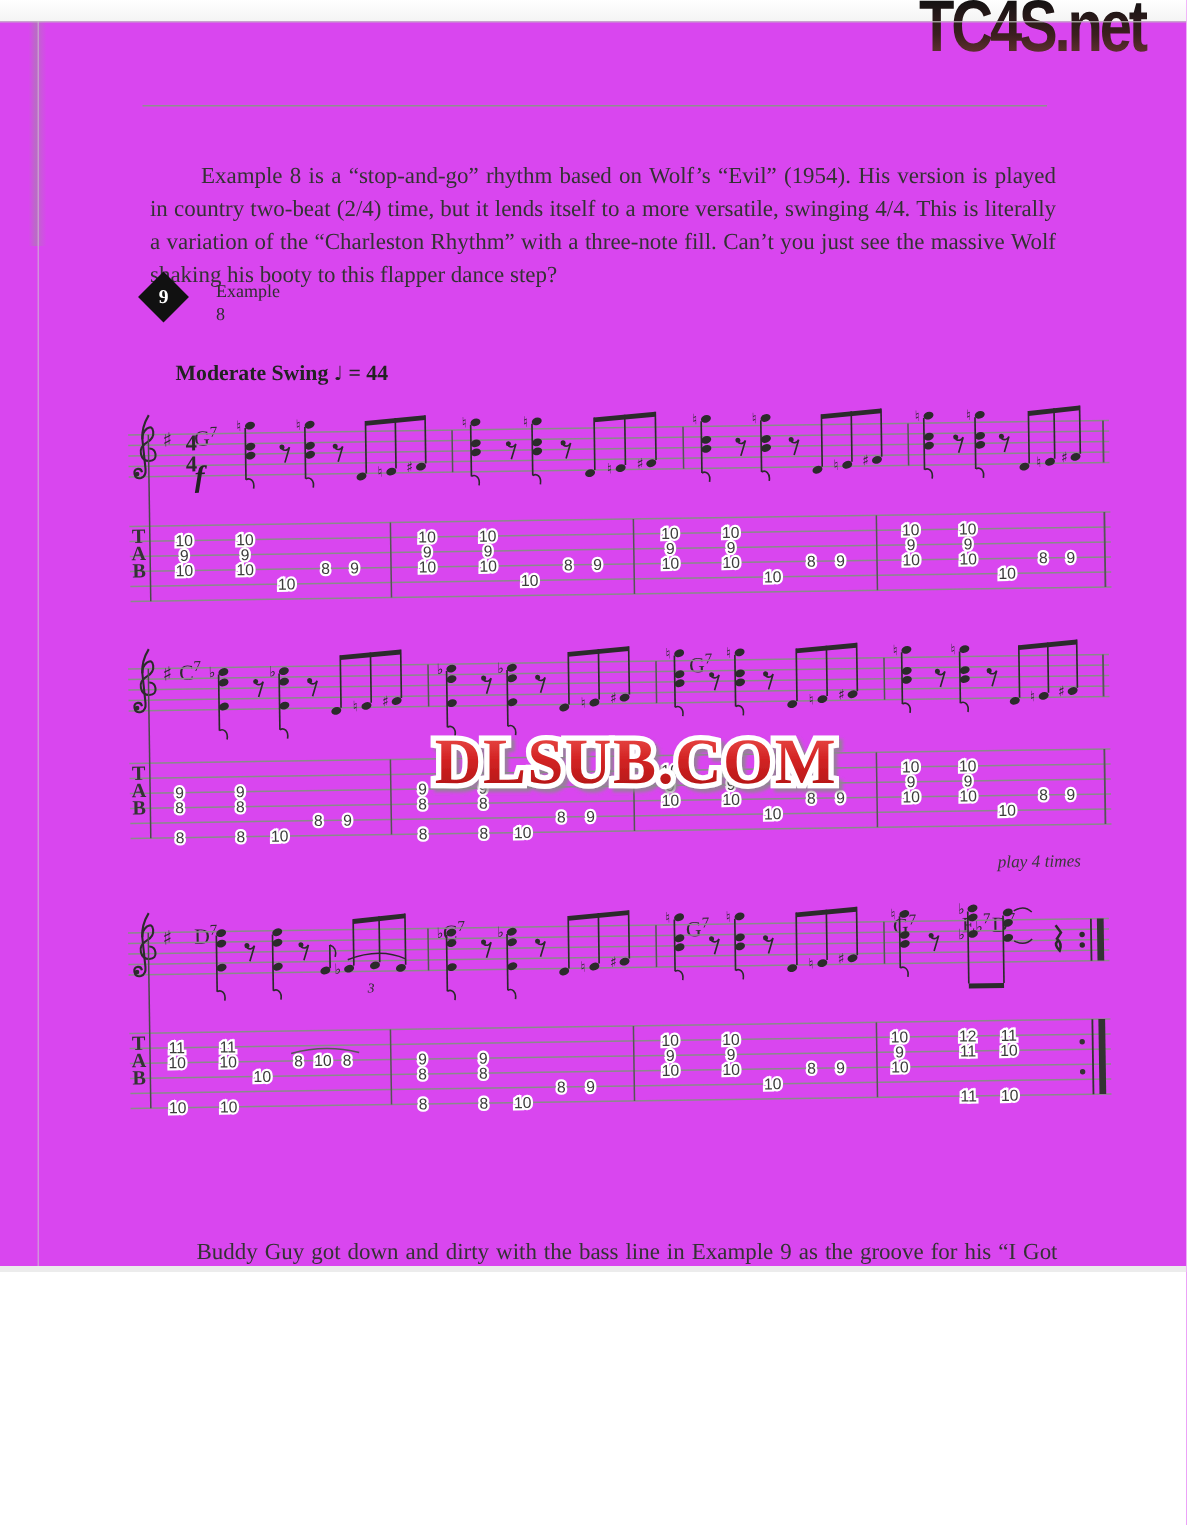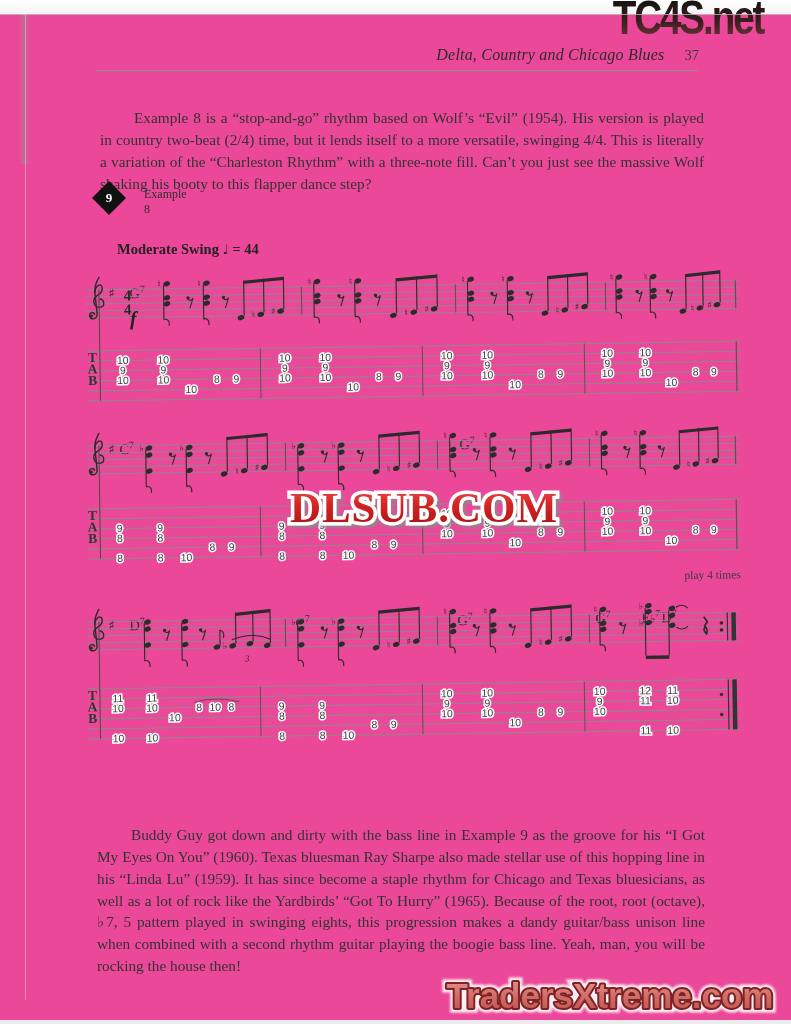--- a/index.html
+++ b/index.html
@@ -1,16 +1,16 @@
 <!DOCTYPE html>
 <html><head>
 <meta charset="utf-8">
 <style>
   html,body{margin:0;padding:0;background:#ffffff;}
-  .page{position:relative;width:791px;height:1024px;background:#ec4899;overflow:hidden;
+  .page{position:relative;width:791px;height:848px;background:#d946ef;overflow:hidden;
         font-family:"Liberation Serif","DejaVu Sans",serif;color:#343434;}
   
   .scan-topband{position:absolute;left:0;top:0;width:100%;height:14px;
      background:linear-gradient(#ffffff,#f4f4f4);}
   .scan-topline{position:absolute;left:0;top:14px;width:100%;height:1px;background:rgba(195,195,195,.75);z-index:9;}
   .scan-leftedge{position:absolute;left:19px;top:14px;width:12px;height:150px;
      background:linear-gradient(90deg,rgba(255,255,255,0),rgba(150,150,150,.45) 40%,rgba(255,255,255,0));}
   .scan-leftline{position:absolute;left:25px;top:14px;width:1px;height:986px;background:rgba(205,205,205,.55);}
   .scan-bottom{position:absolute;left:0;bottom:0;width:100%;height:4px;background:#ececec;}
 
@@ -39,21 +39,21 @@
   .sys2{top:408px;height:162px;}
   .sys3{top:584px;height:168px;}
   .chordlbl{position:absolute;top:0;font-size:14.5px;color:#2d2d2d;font-family:"Liberation Serif","DejaVu Sans",serif;white-space:nowrap;margin-top:32px;}
   .chordlbl sup{font-size:10px;}
   .staff-svg{position:absolute;left:0;top:12px;}
   .tab-svg{position:absolute;left:0;}
   .sys1 .tab-svg{top:94px;} .sys2 .tab-svg{top:96px;} .sys3 .tab-svg{top:100px;}
   .sysline{position:absolute;width:1.2px;background:#4a4a4a;}
   .dyn{position:absolute;left:46px;top:56px;font-style:italic;font-weight:bold;font-size:20px;color:#222;
        font-family:"Liberation Serif",serif;}
-  .play-times{position:absolute;right:4px;top:-6px;font-size:11.5px;color:#3a3a3a;}
+  .play-times{position:absolute;right:24px;top:-6px;font-style:italic;font-size:11.5px;color:#3a3a3a;}
 
   .wm{position:absolute;}
   .wm-top{left:586px;top:-7px;}
   .wm-mid{left:252px;top:477px;}
   .wm-bottom{left:430px;top:972px;}
 </style>
 </head>
 <body>
 
 <div class="page">
@@ -68,23 +68,20 @@
       <linearGradient id="tcg" x1="0" y1="0" x2="0" y2="1">
         <stop offset="0.15" stop-color="#121212"></stop>
           <stop offset="0.6" stop-color="#3c1f1f"></stop>
           <stop offset="1" stop-color="#7c3d3d"></stop>
       </linearGradient>
     </defs>
     <text x="102" y="41" text-anchor="middle" font-family="Liberation Sans, sans-serif" font-weight="bold" font-size="46" letter-spacing="-2.5" fill="url(#tcg)" transform="translate(102,41) scale(0.84,1.06) translate(-102,-41)">TC4S.net</text>
   </svg>
   <div class="scan-topline"></div>
 
-  <div class="header">
-    <span class="title">Delta, Country and Chicago Blues</span><span class="pagenum">37</span>
-  </div>
   <div class="header-rule"></div>
 
   <p class="para para-intro">Example 8 is a “stop-and-go” rhythm based on Wolf’s “Evil” (1954). His version is played in country two-beat (2/4) time, but it lends itself to a more versatile, swinging 4/4. This is literally a variation of the “Charleston Rhythm” with a three-note fill. Can’t you just see the massive Wolf shaking his booty to this flapper dance step?</p>
 
   <div class="example-row">
     <div class="diamond"></div>
     <div class="diamond-num">9</div>
     <span class="example-label">Example 8</span>
   </div>
 

